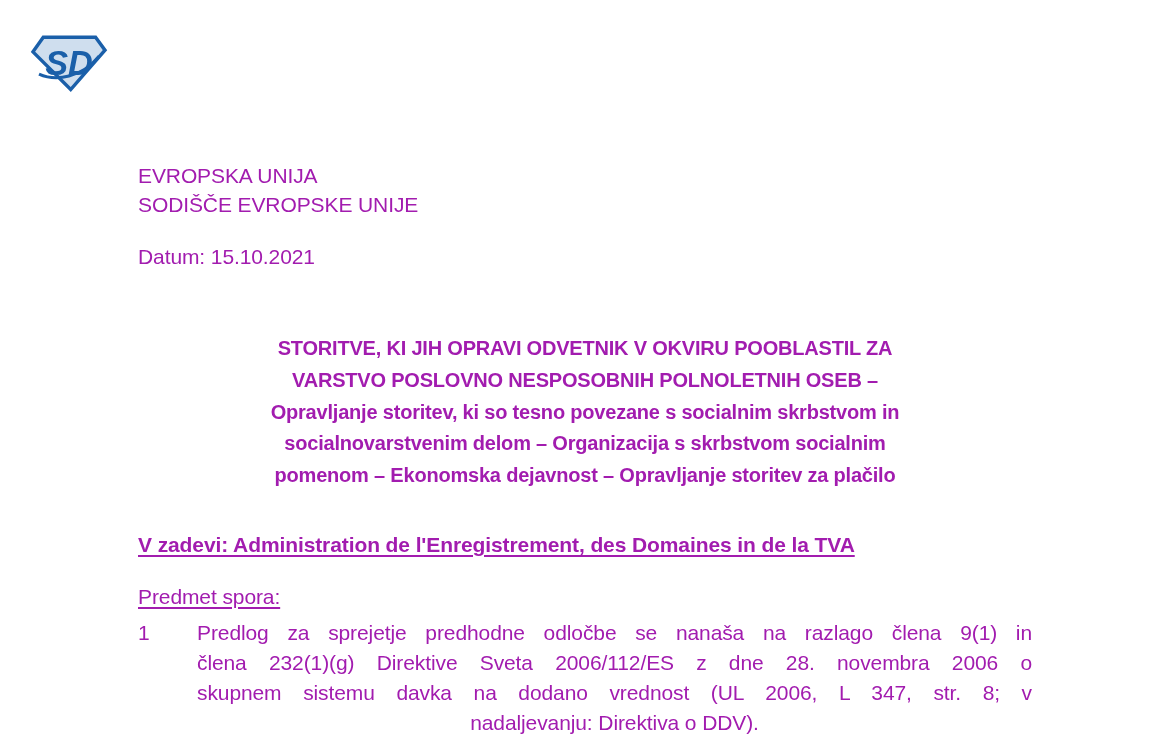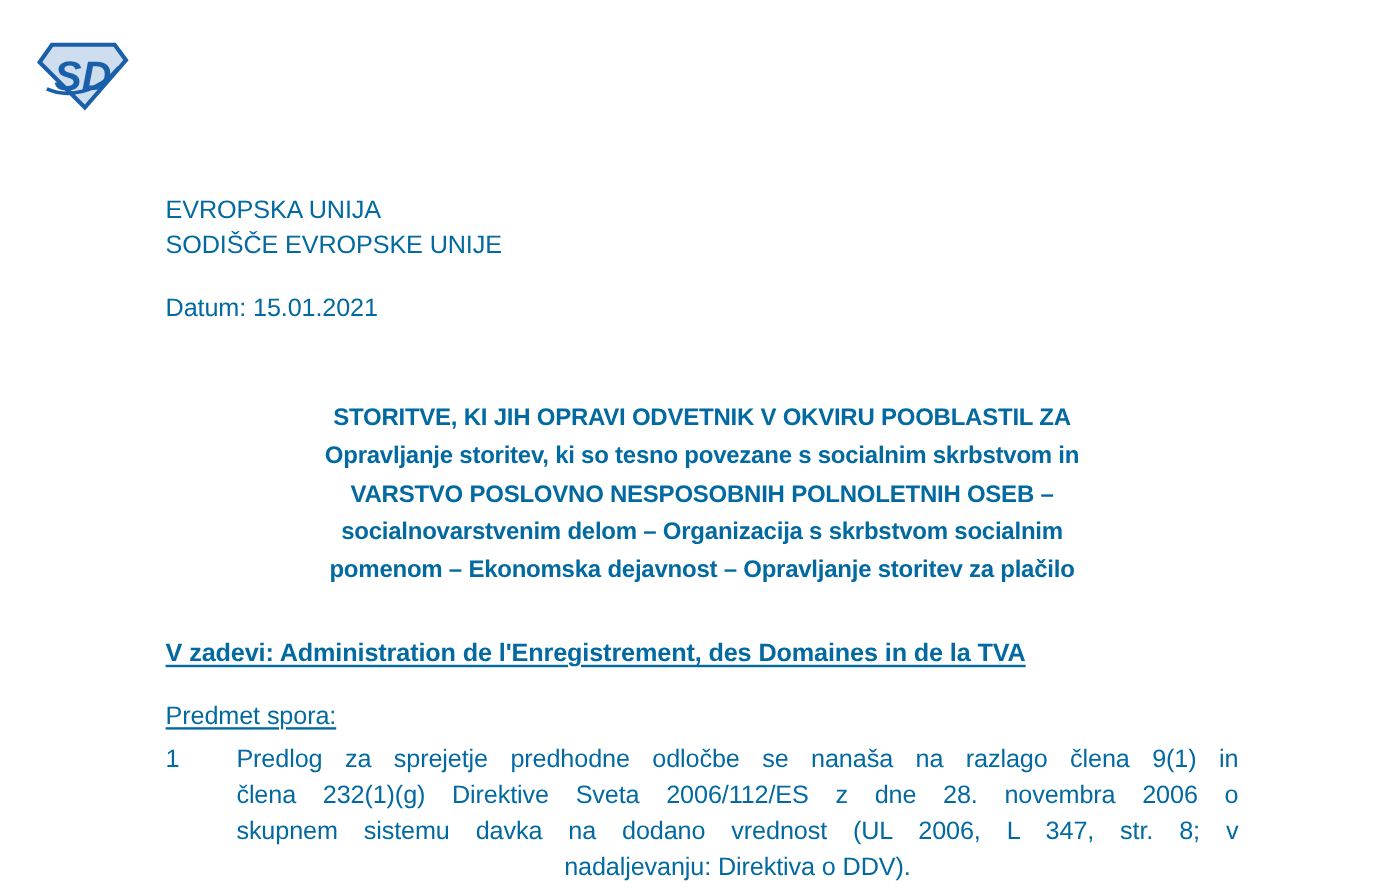--- a/index.html
+++ b/index.html
@@ -1,21 +1,21 @@
 <!DOCTYPE html>
 <html><head>
 <meta charset="utf-8">
 <style>
   html, body { margin: 0; padding: 0; background: #ffffff; }
   .page {
     position: relative;
     width: 1157px;
     height: 743px;
     background: #ffffff;
-    color: #0369a1;
+    color: #a21caf;
     font-family: "Liberation Sans", sans-serif;
     overflow: hidden;
   }
   .logo {
     position: absolute;
     left: 30px;
     top: 33px;
     width: 78px;
     height: 60px;
   }
@@ -60,27 +60,27 @@
     <path d="M 10 48 C 30 57 60 52 80 27" fill="none" stroke-width="3.5" style="stroke: rgb(26, 95, 169);"></path>
     <text x="45" y="49" text-anchor="middle" font-size="40" font-weight="bold" font-style="italic" font-family="Liberation Sans, sans-serif" style="fill: rgb(26, 95, 169);">SD</text>
   </svg>
 
   <div class="block" style="top:161px">
     <div>EVROPSKA UNIJA</div>
     <div>SODIŠČE EVROPSKE UNIJE</div>
   </div>
 
   <div class="block caseinfo" style="top:242px">
-    <div>Datum: 15.01.2021</div>
+    <div>Datum: 15.10.2021</div>
   </div>
 
   <div class="block main-title" style="top:333px">
     <div>STORITVE, KI JIH OPRAVI ODVETNIK V OKVIRU POOBLASTIL ZA</div>
+    <div>VARSTVO POSLOVNO NESPOSOBNIH POLNOLETNIH OSEB –</div>
     <div>Opravljanje storitev, ki so tesno povezane s socialnim skrbstvom in</div>
-    <div>VARSTVO POSLOVNO NESPOSOBNIH POLNOLETNIH OSEB –</div>
     <div>socialnovarstvenim delom – Organizacija s skrbstvom socialnim</div>
     <div>pomenom – Ekonomska dejavnost – Opravljanje storitev za plačilo</div>
   </div>
 
   <div class="block heading-underline bold" style="top:530px">V zadevi: Administration de l'Enregistrement, des Domaines in de la TVA</div>
 
   <div class="block heading-underline" style="top:582px">Predmet spora:</div>
 
   <div class="block para" style="top:618px">
     <div class="para-num">1</div>

